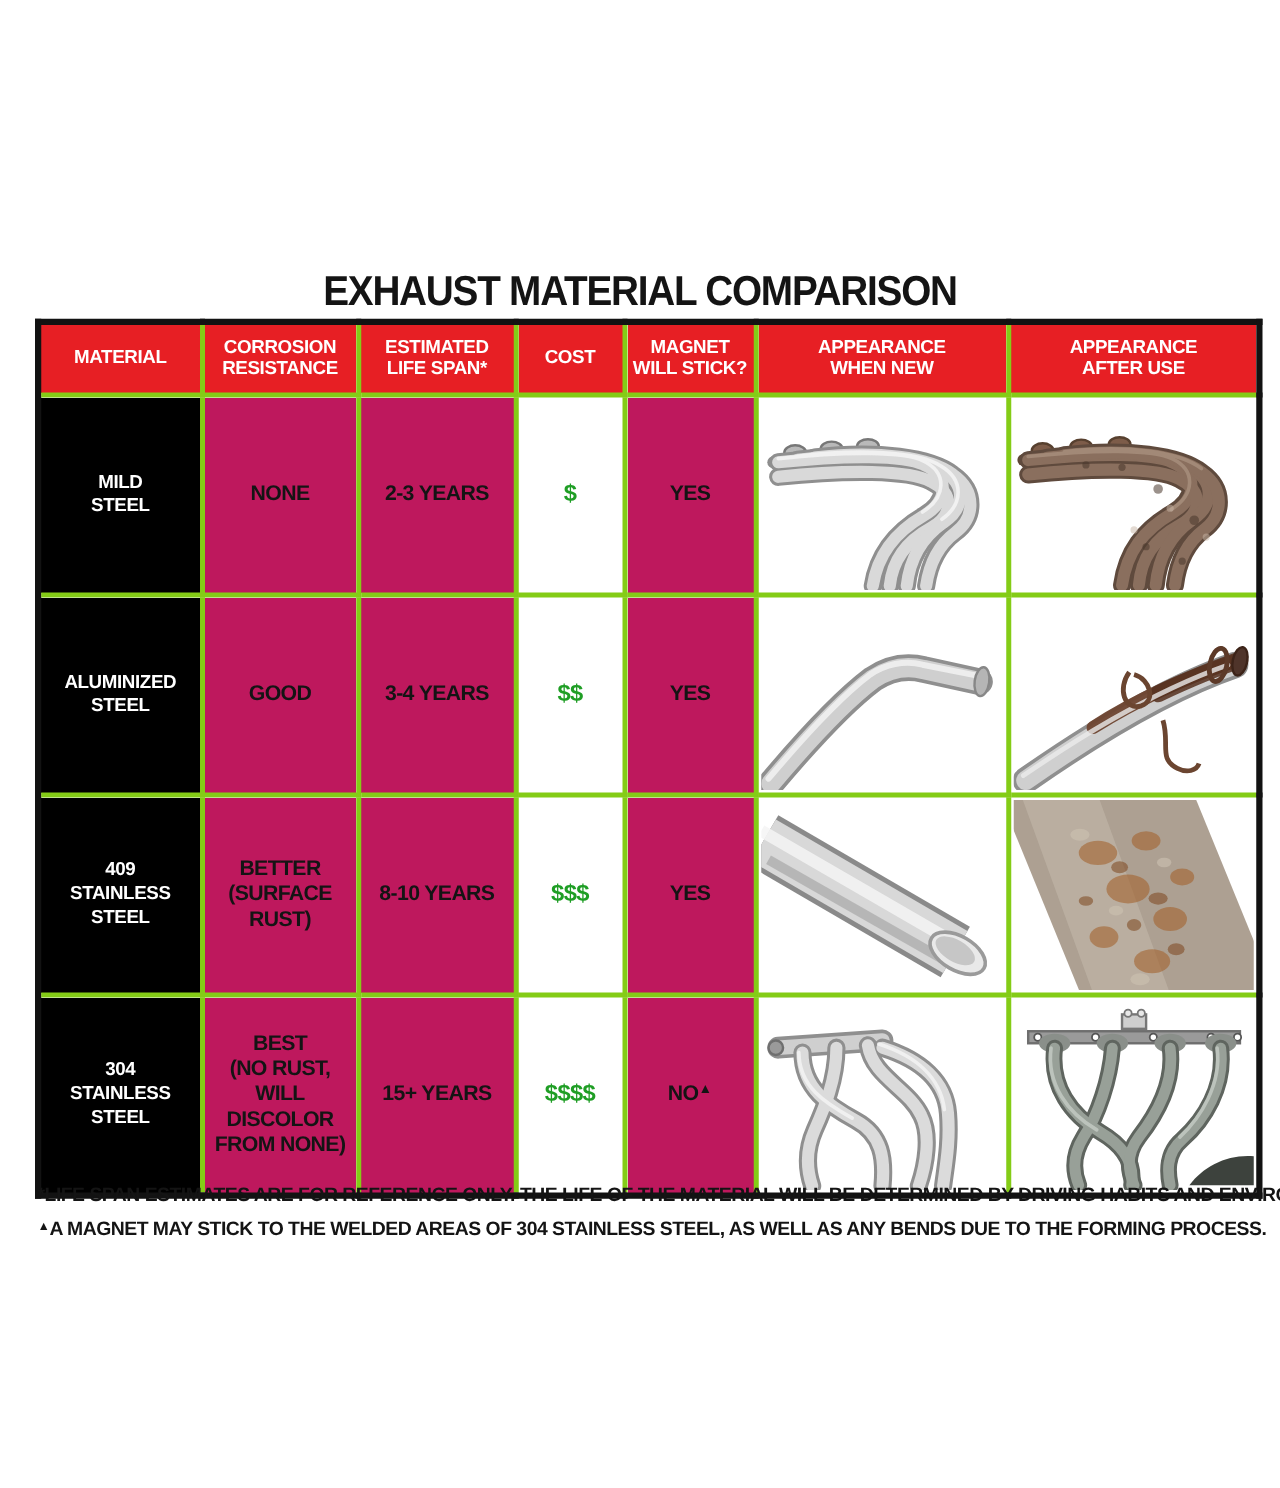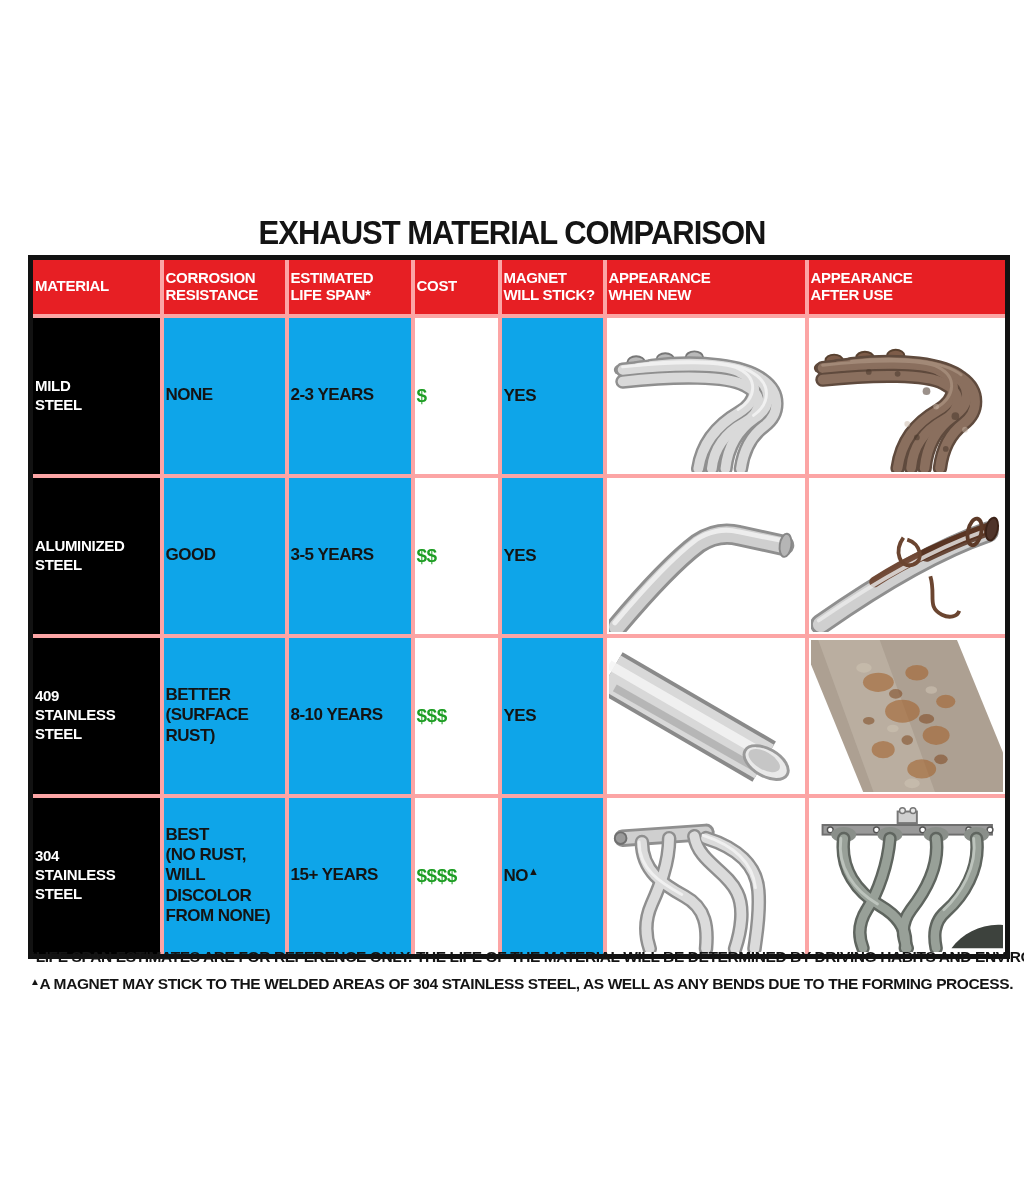--- a/index.html
+++ b/index.html
@@ -15,37 +15,37 @@
     font-size:31px;font-weight:800;letter-spacing:-1px;color:#141414;
     transform:scaleY(1.08);transform-origin:top center;
   }
 
   table.cmp{
     position:absolute;left:28px;top:255px;width:977px;
     border-collapse:collapse;table-layout:fixed;
     border:5px solid #121212;
   }
   table.cmp td,table.cmp th{
-    border:4px solid #fca5a5;padding:2px;vertical-align:middle;text-align:left;
+    border:4px solid #84cc16;padding:2px;vertical-align:middle;text-align:center;
     overflow:hidden;
   }
   tr.hdr{height:58px;}
   tr.datarow{height:153px;}
   .hdr th{
     background:#e71f24;color:#ffffff;
     font-size:15px;font-weight:800;line-height:1.12;letter-spacing:-0.3px;
     white-space:pre-line;text-transform:uppercase;
   }
   td.material{
     background:#000000;color:#ffffff;
     font-size:15px;font-weight:800;line-height:1.25;letter-spacing:-0.3px;
     white-space:pre-line;
   }
   td.plain{
-    background:#0ea5e9;color:#141414;
+    background:#be185d;color:#141414;
     font-size:17px;font-weight:800;letter-spacing:-0.5px;line-height:1.2;
     white-space:pre-line;
   }
   td.cost{
     background:#ffffff;color:#1f9e25;
     font-size:19px;font-weight:800;letter-spacing:-0.5px;
   }
   td.photo{background:#ffffff;padding:0;}
   td.photo svg{display:block;width:100%;height:152px;}
   sup.mark{font-size:11px;vertical-align:6px;letter-spacing:0;}
@@ -163,21 +163,21 @@
                 <circle cx="160" cy="110" r="3"></circle>
           </g>
         </svg>
       </td>
     </tr>
 
     <tr class="datarow">
       <td class="material">ALUMINIZED
 STEEL</td>
       <td class="plain">GOOD</td>
-      <td class="plain">3-5 YEARS</td>
+      <td class="plain">3-4 YEARS</td>
       <td class="cost">$$</td>
       <td class="plain"><span>YES</span><sup class="mark"></sup></td>
       <td class="photo">
         <svg viewBox="0 0 200 150">
           <g fill="none" stroke-linecap="round">
             <path d="M8,148 C40,110 68,80 92,62 C104,54 118,50 134,54 L180,64" stroke="#8f8f8f" stroke-width="22"></path>
             <path d="M8,148 C40,110 68,80 92,62 C104,54 118,50 134,54 L180,64" stroke="#cfcfcf" stroke-width="16"></path>
             <path d="M6,144 C38,106 66,76 90,58 C102,50 118,46 133,50 L178,59" stroke="#efefef" stroke-width="5" opacity="0.9"></path>
           </g>
           <ellipse cx="182" cy="64" rx="6" ry="12" fill="#b5b5b5" stroke="#878787" stroke-width="2" transform="rotate(8 182 64)"></ellipse>

